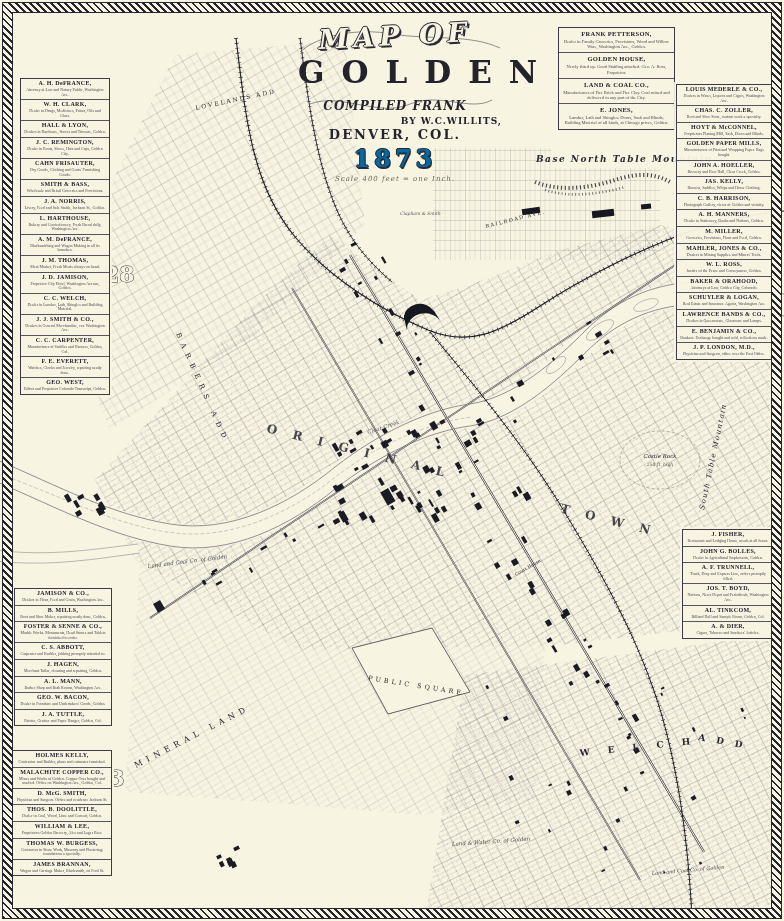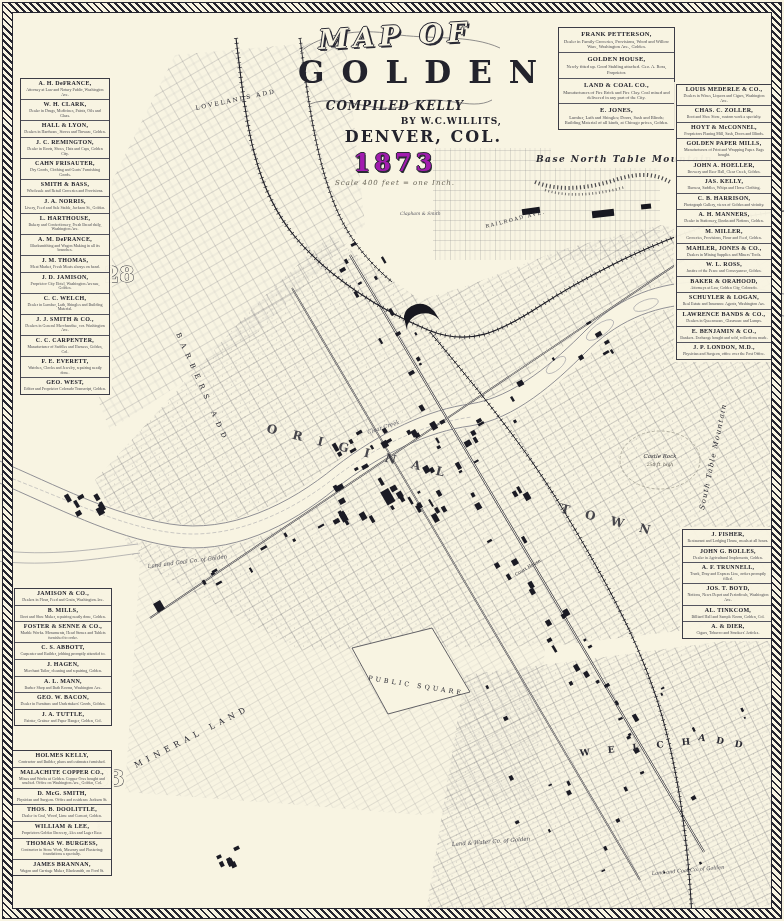--- a/index.html
+++ b/index.html
@@ -22,23 +22,23 @@
   .title-block{position:absolute;left:288px;top:20px;width:214px;text-align:center;z-index:3;}
   .t-mapof{
     font-size:27px;font-weight:bold;font-style:italic;letter-spacing:5px;
     color:#f8f4e2;transform:rotate(-3deg);
     text-shadow:-1px 0 #2b2b35,1px 0 #2b2b35,0 -1px #2b2b35,0 1px #2b2b35,2px 2px 0 #2b2b35;
   }
   .t-golden{font-size:31px;font-weight:bold;letter-spacing:17px;text-indent:10px;margin-top:3px;}
   .t-compiled{font-size:12px;font-weight:bold;font-style:italic;letter-spacing:1px;margin-top:9px;}
   .t-official{font-size:14px;font-weight:bold;font-style:italic;letter-spacing:1px;margin-top:2px;}
   .t-by{font-size:9px;font-weight:bold;letter-spacing:1px;margin-top:3px;text-align:right;}
-  .t-denver{font-size:16px;font-weight:bold;letter-spacing:2px;margin-top:1px;text-align:right;}
+  .t-denver{font-size:13px;font-weight:bold;letter-spacing:2px;margin-top:1px;}
   .t-year{
-    font-size:24px;font-weight:bold;letter-spacing:4px;margin-top:2px;color:#a21caf;
+    font-size:24px;font-weight:bold;letter-spacing:4px;margin-top:2px;color:#0369a1;
     text-shadow:-1px 0 #2b2b35,1px 0 #2b2b35,0 -1px #2b2b35,0 1px #2b2b35,1px 2px 0 #2b2b35;
   }
   .t-scale{font-size:7px;font-style:italic;color:#6b675a;margin-top:2px;letter-spacing:1px;}
 
   
   .dir-group{
     position:absolute;display:flex;flex-direction:column;z-index:4;
     border:1px solid #3c3c46;background:rgba(248,244,226,.96);
     box-shadow:0 0 0 2px rgba(248,244,226,.9);
   }
@@ -354,21 +354,21 @@
     <path d="M300,52 C320,34 360,28 392,34 C430,40 470,34 500,48"></path>
     <path d="M310,104 C340,92 380,118 410,104 C440,92 470,112 492,100"></path>
   </g>
 </svg>
 
 <div class="frame"></div>
 
 <div class="title-block">
   <div class="t-mapof">MAP OF</div>
   <div class="t-golden">GOLDEN</div>
-  <div class="t-compiled">COMPILED KELLY</div>
+  <div class="t-compiled">COMPILED FRANK</div>
   <div class="t-by">BY W.C.WILLITS,</div>
   <div class="t-denver">DENVER, COL.</div>
   <div class="t-year">1873</div>
   <div class="t-scale">Scale 400 feet = one Inch.</div>
 </div>
 
 <div id="ad-box" class="dir-group ads">
     <div class="dir-cell">
       <div class="dir-name">FRANK PETTERSON,</div>
       <div class="dir-desc">Dealer in Family Groceries, Provisions, Wood and Willow Ware, Washington Ave., Golden.</div>

